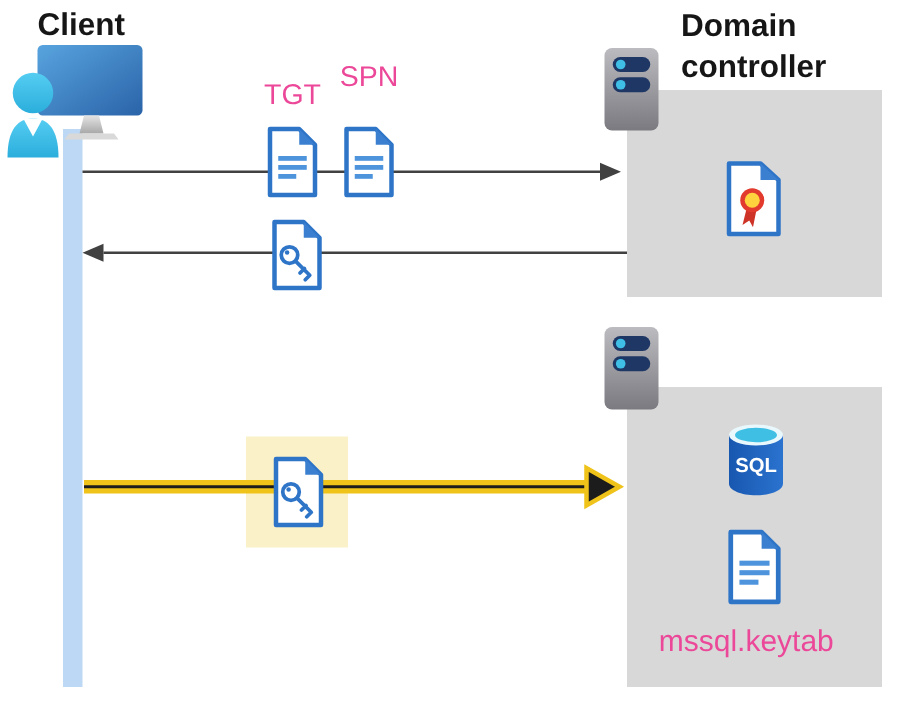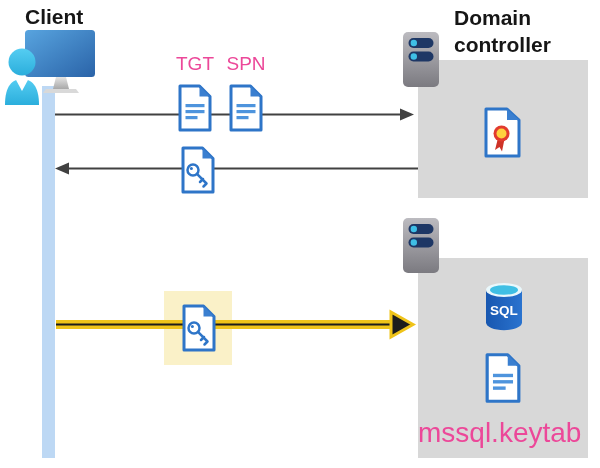--- a/index.html
+++ b/index.html
@@ -153,17 +153,17 @@
     <rect x="8.5" y="32" width="12" height="3.2" fill="#4E94DD"></rect>
   </svg>
 
   <div class="lbl-bold lbl-dc" style="left:454px; top:4px;">Domain controller</div>
 
   <div class="lbl-bold" style="left:25px; top:5px;">Client</div>
 
 
   <div class="lbl-reg lbl-center" style="left:172px; top:53px; width:46px;">TGT</div>
 
-  <div class="lbl-reg lbl-center" style="left:223px; top:53px; width:46px;">SPN</div>
+  <div class="lbl-reg lbl-center" style="left:223px; top:41px; width:46px;">SPN</div>
 
-  <div class="lbl-reg lbl-center" style="left:418px; top:417px; width:159px; font-size:28px;">mssql.keytab</div>
+  <div class="lbl-reg lbl-center" style="left:418px; top:417px; width:159px; font-size:20px;">mssql.keytab</div>
 
 </div>
 
 </body></html>

